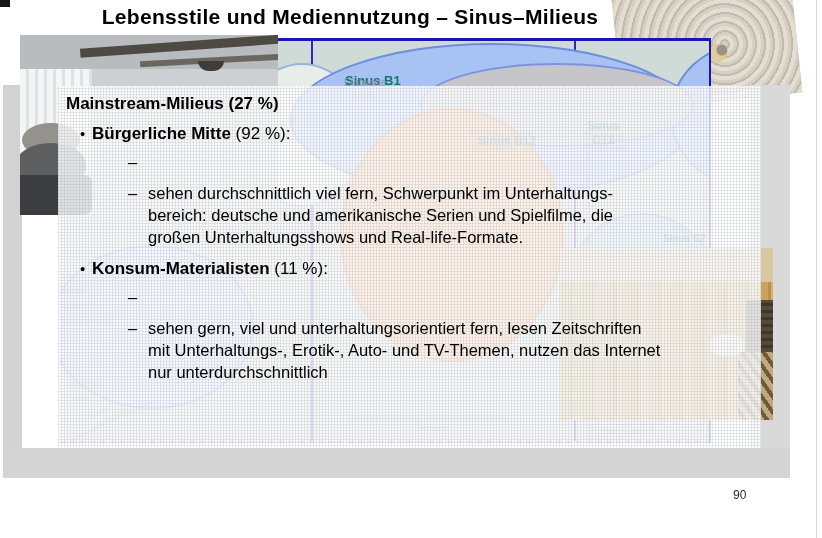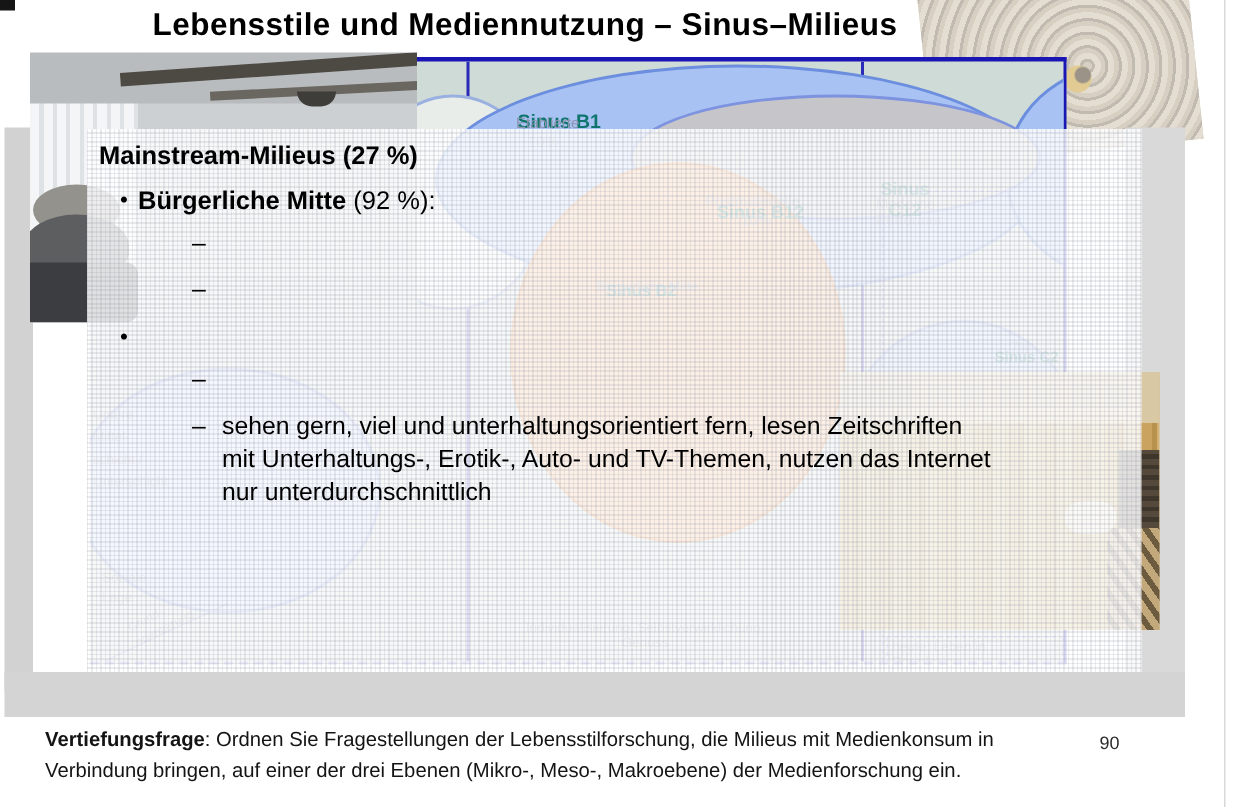--- a/index.html
+++ b/index.html
@@ -147,38 +147,38 @@
 
     <div class="bullet-row">
       <span class="bullet-marker">•</span>
       <span><b>Bürgerliche Mitte</b><span> (92 %):</span></span>
     </div>
     <div class="sub-row">
       <span class="sub-marker">–</span>
     </div>
     <div class="sub-row">
       <span class="sub-marker">–</span>
+      <span class="sub-text">sehen durchschnittlich viel fern, Schwerpunkt im Unterhaltungs-
+bereich: deutsche und amerikanische Serien und Spielfilme, die
+großen Unterhaltungsshows und Real-life-Formate.</span>
     </div>
 
     <div class="bullet-row">
       <span class="bullet-marker">•</span>
+      <span><b>Konsum-Materialisten</b><span> (11 %):</span></span>
     </div>
     <div class="sub-row">
       <span class="sub-marker">–</span>
     </div>
     <div class="sub-row">
       <span class="sub-marker">–</span>
       <span class="sub-text">sehen gern, viel und unterhaltungsorientiert fern, lesen Zeitschriften
 mit Unterhaltungs-, Erotik-, Auto- und TV-Themen, nutzen das Internet
 nur unterdurchschnittlich</span>
     </div>
   </div>
 
   <div class="abs gray-band-bottom"></div>
 
-  <div class="abs footer">
-    <div><b>Vertiefungsfrage</b><span>: Ordnen Sie Fragestellungen der Lebensstilforschung, die Milieus mit Medienkonsum in</span></div>
-    <div>Verbindung bringen, auf einer der drei Ebenen (Mikro-, Meso-, Makroebene) der Medienforschung ein.</div>
-  </div>
 
   <div class="abs page-number">90</div>
 
 </div>
 
 </body></html>

